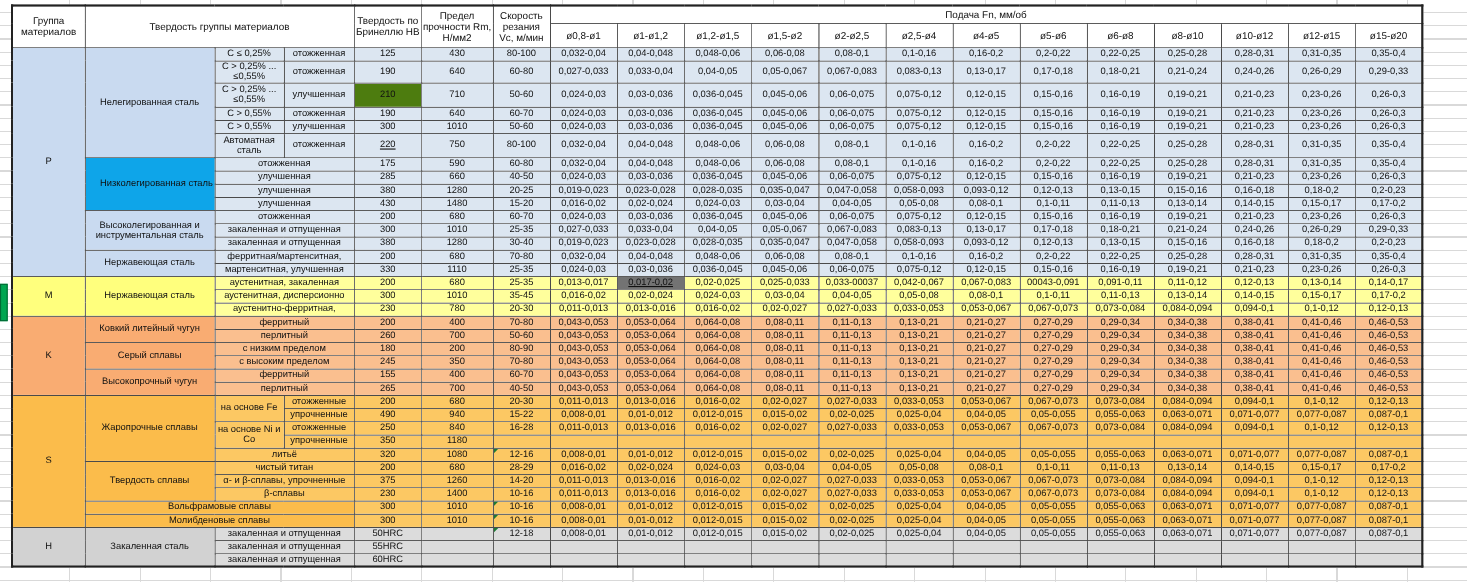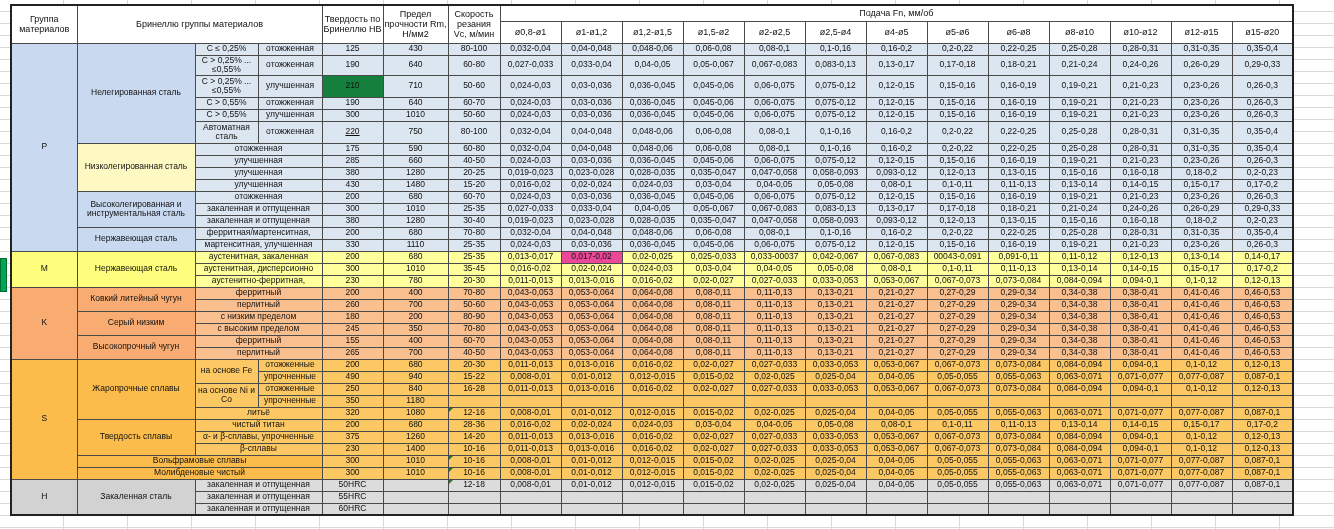--- a/index.html
+++ b/index.html
@@ -61,21 +61,21 @@
       <col style="width: 61px;">
       <col style="width: 61px;">
       <col style="width: 61px;">
       <col style="width: 61px;">
       <col style="width: 61px;">
       <col style="width: 61px;">
     </colgroup>
   <thead>
       <tr style="height: 16px;">
         <th rowspan="2">Группа материалов</th>
-        <th rowspan="2" colspan="3">Бринеллю группы материалов</th>
+        <th rowspan="2" colspan="3">Твердость группы материалов</th>
         <th rowspan="2">Твердость по Бринеллю HB</th>
         <th rowspan="2">Предел прочности Rm, Н/мм2</th>
         <th rowspan="2">Скорость резания Vc, м/мин</th>
         <th colspan="13">Подача Fn, мм/об</th>
       </tr>
       <tr style="height: 22px;">
         <th class="dia">ø0,8-ø1</th>
         <th class="dia">ø1-ø1,2</th>
         <th class="dia">ø1,2-ø1,5</th>
         <th class="dia">ø1,5-ø2</th>
@@ -129,21 +129,21 @@
         <td style="background: rgb(220, 230, 241);">0,17-0,18</td>
         <td style="background: rgb(220, 230, 241);">0,18-0,21</td>
         <td style="background: rgb(220, 230, 241);">0,21-0,24</td>
         <td style="background: rgb(220, 230, 241);">0,24-0,26</td>
         <td style="background: rgb(220, 230, 241);">0,26-0,29</td>
         <td style="background: rgb(220, 230, 241);">0,29-0,33</td>
       </tr>
       <tr style="height: 22px;">
         <td style="background: rgb(220, 230, 241);">C &gt; 0,25% ... ≤0,55%</td>
         <td style="background: rgb(220, 230, 241);">улучшенная</td>
-        <td style="background: #15803d;">210</td>
+        <td style="background: #4d7c0f;">210</td>
         <td style="background: rgb(220, 230, 241);">710</td>
         <td style="background: rgb(220, 230, 241);">50-60</td>
         <td style="background: rgb(220, 230, 241);">0,024-0,03</td>
         <td style="background: rgb(220, 230, 241);">0,03-0,036</td>
         <td style="background: rgb(220, 230, 241);">0,036-0,045</td>
         <td style="background: rgb(220, 230, 241);">0,045-0,06</td>
         <td style="background: rgb(220, 230, 241);">0,06-0,075</td>
         <td style="background: rgb(220, 230, 241);">0,075-0,12</td>
         <td style="background: rgb(220, 230, 241);">0,12-0,15</td>
         <td style="background: rgb(220, 230, 241);">0,15-0,16</td>
@@ -207,21 +207,21 @@
         <td style="background: rgb(220, 230, 241);">0,1-0,16</td>
         <td style="background: rgb(220, 230, 241);">0,16-0,2</td>
         <td style="background: rgb(220, 230, 241);">0,2-0,22</td>
         <td style="background: rgb(220, 230, 241);">0,22-0,25</td>
         <td style="background: rgb(220, 230, 241);">0,25-0,28</td>
         <td style="background: rgb(220, 230, 241);">0,28-0,31</td>
         <td style="background: rgb(220, 230, 241);">0,31-0,35</td>
         <td style="background: rgb(220, 230, 241);">0,35-0,4</td>
       </tr>
       <tr style="height: 12px;">
-        <td rowspan="4" style="background: #fef9c3;">Низколегированная сталь</td>
+        <td rowspan="4" style="background: #0ea5e9; text-align: right;">Низколегированная сталь</td>
         <td colspan="2" style="background: rgb(220, 230, 241);">отожженная</td>
         <td style="background: rgb(220, 230, 241);">175</td>
         <td style="background: rgb(220, 230, 241);">590</td>
         <td style="background: rgb(220, 230, 241);">60-80</td>
         <td style="background: rgb(220, 230, 241);">0,032-0,04</td>
         <td style="background: rgb(220, 230, 241);">0,04-0,048</td>
         <td style="background: rgb(220, 230, 241);">0,048-0,06</td>
         <td style="background: rgb(220, 230, 241);">0,06-0,08</td>
         <td style="background: rgb(220, 230, 241);">0,08-0,1</td>
         <td style="background: rgb(220, 230, 241);">0,1-0,16</td>
@@ -388,21 +388,21 @@
         <td style="background: rgb(220, 230, 241);">0,26-0,3</td>
       </tr>
       <tr class="zone-sep" style="height: 12px;">
         <td class="grp" rowspan="3" style="background: rgb(255, 255, 125);">M</td>
         <td rowspan="3" style="background: rgb(255, 255, 125);">Нержавеющая сталь</td>
         <td colspan="2" style="background: rgb(255, 255, 156);">аустенитная, закаленная</td>
         <td style="background: rgb(255, 255, 156);">200</td>
         <td style="background: rgb(255, 255, 156);">680</td>
         <td style="background: rgb(255, 255, 156);">25-35</td>
         <td style="background: rgb(255, 255, 156);">0,013-0,017</td>
-        <td style="background: #ec4899;">0,017-0,02</td>
+        <td style="background: #737373; text-decoration: underline;">0,017-0,02</td>
         <td style="background: rgb(255, 255, 156);">0,02-0,025</td>
         <td style="background: rgb(255, 255, 156);">0,025-0,033</td>
         <td style="background: rgb(255, 255, 156);">0,033-00037</td>
         <td style="background: rgb(255, 255, 156);">0,042-0,067</td>
         <td style="background: rgb(255, 255, 156);">0,067-0,083</td>
         <td style="background: rgb(255, 255, 156);">00043-0,091</td>
         <td style="background: rgb(255, 255, 156);">0,091-0,11</td>
         <td style="background: rgb(255, 255, 156);">0,11-0,12</td>
         <td style="background: rgb(255, 255, 156);">0,12-0,13</td>
         <td style="background: rgb(255, 255, 156);">0,13-0,14</td>
@@ -480,21 +480,21 @@
         <td style="background: rgb(250, 191, 143);">0,13-0,21</td>
         <td style="background: rgb(250, 191, 143);">0,21-0,27</td>
         <td style="background: rgb(250, 191, 143);">0,27-0,29</td>
         <td style="background: rgb(250, 191, 143);">0,29-0,34</td>
         <td style="background: rgb(250, 191, 143);">0,34-0,38</td>
         <td style="background: rgb(250, 191, 143);">0,38-0,41</td>
         <td style="background: rgb(250, 191, 143);">0,41-0,46</td>
         <td style="background: rgb(250, 191, 143);">0,46-0,53</td>
       </tr>
       <tr style="height: 12px;">
-        <td rowspan="2" style="background: rgb(249, 172, 114);">Серый низким</td>
+        <td rowspan="2" style="background: rgb(249, 172, 114);">Серый сплавы</td>
         <td colspan="2" style="background: rgb(250, 191, 143);">с низким пределом</td>
         <td style="background: rgb(250, 191, 143);">180</td>
         <td style="background: rgb(250, 191, 143);">200</td>
         <td style="background: rgb(250, 191, 143);">80-90</td>
         <td style="background: rgb(250, 191, 143);">0,043-0,053</td>
         <td style="background: rgb(250, 191, 143);">0,053-0,064</td>
         <td style="background: rgb(250, 191, 143);">0,064-0,08</td>
         <td style="background: rgb(250, 191, 143);">0,08-0,11</td>
         <td style="background: rgb(250, 191, 143);">0,11-0,13</td>
         <td style="background: rgb(250, 191, 143);">0,13-0,21</td>
@@ -661,21 +661,21 @@
         <td style="background: rgb(252, 200, 99);">0,063-0,071</td>
         <td style="background: rgb(252, 200, 99);">0,071-0,077</td>
         <td style="background: rgb(252, 200, 99);">0,077-0,087</td>
         <td style="background: rgb(252, 200, 99);">0,087-0,1</td>
       </tr>
       <tr style="height: 12px;">
         <td rowspan="3" style="background: rgb(251, 188, 75);">Твердость сплавы</td>
         <td colspan="2" style="background: rgb(252, 200, 99);">чистый титан</td>
         <td style="background: rgb(252, 200, 99);">200</td>
         <td style="background: rgb(252, 200, 99);">680</td>
-        <td style="background: rgb(252, 200, 99);">28-36</td>
+        <td style="background: rgb(252, 200, 99);">28-29</td>
         <td style="background: rgb(252, 200, 99);">0,016-0,02</td>
         <td style="background: rgb(252, 200, 99);">0,02-0,024</td>
         <td style="background: rgb(252, 200, 99);">0,024-0,03</td>
         <td style="background: rgb(252, 200, 99);">0,03-0,04</td>
         <td style="background: rgb(252, 200, 99);">0,04-0,05</td>
         <td style="background: rgb(252, 200, 99);">0,05-0,08</td>
         <td style="background: rgb(252, 200, 99);">0,08-0,1</td>
         <td style="background: rgb(252, 200, 99);">0,1-0,11</td>
         <td style="background: rgb(252, 200, 99);">0,11-0,13</td>
         <td style="background: rgb(252, 200, 99);">0,13-0,14</td>
@@ -734,21 +734,21 @@
         <td style="background: rgb(252, 200, 99);">0,025-0,04</td>
         <td style="background: rgb(252, 200, 99);">0,04-0,05</td>
         <td style="background: rgb(252, 200, 99);">0,05-0,055</td>
         <td style="background: rgb(252, 200, 99);">0,055-0,063</td>
         <td style="background: rgb(252, 200, 99);">0,063-0,071</td>
         <td style="background: rgb(252, 200, 99);">0,071-0,077</td>
         <td style="background: rgb(252, 200, 99);">0,077-0,087</td>
         <td style="background: rgb(252, 200, 99);">0,087-0,1</td>
       </tr>
       <tr style="height: 12px;">
-        <td colspan="3" style="background: rgb(251, 188, 75);">Молибденовые чистый</td>
+        <td colspan="3" style="background: rgb(251, 188, 75);">Молибденовые сплавы</td>
         <td style="background: rgb(252, 200, 99);">300</td>
         <td style="background: rgb(252, 200, 99);">1010</td>
         <td class="flag" style="background: rgb(252, 200, 99);">10-16</td>
         <td style="background: rgb(252, 200, 99);">0,008-0,01</td>
         <td style="background: rgb(252, 200, 99);">0,01-0,012</td>
         <td style="background: rgb(252, 200, 99);">0,012-0,015</td>
         <td style="background: rgb(252, 200, 99);">0,015-0,02</td>
         <td style="background: rgb(252, 200, 99);">0,02-0,025</td>
         <td style="background: rgb(252, 200, 99);">0,025-0,04</td>
         <td style="background: rgb(252, 200, 99);">0,04-0,05</td>

